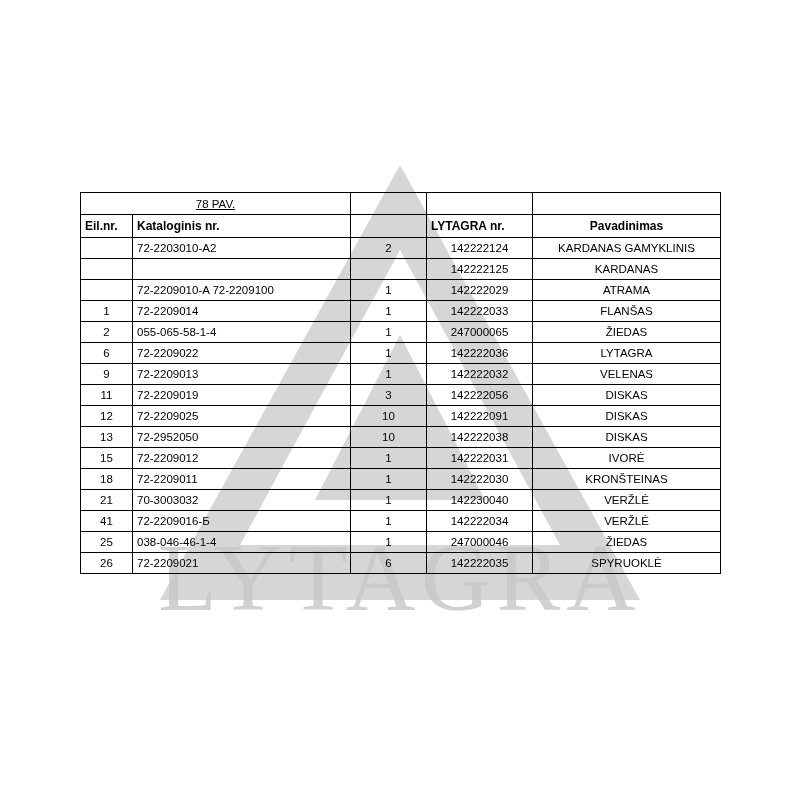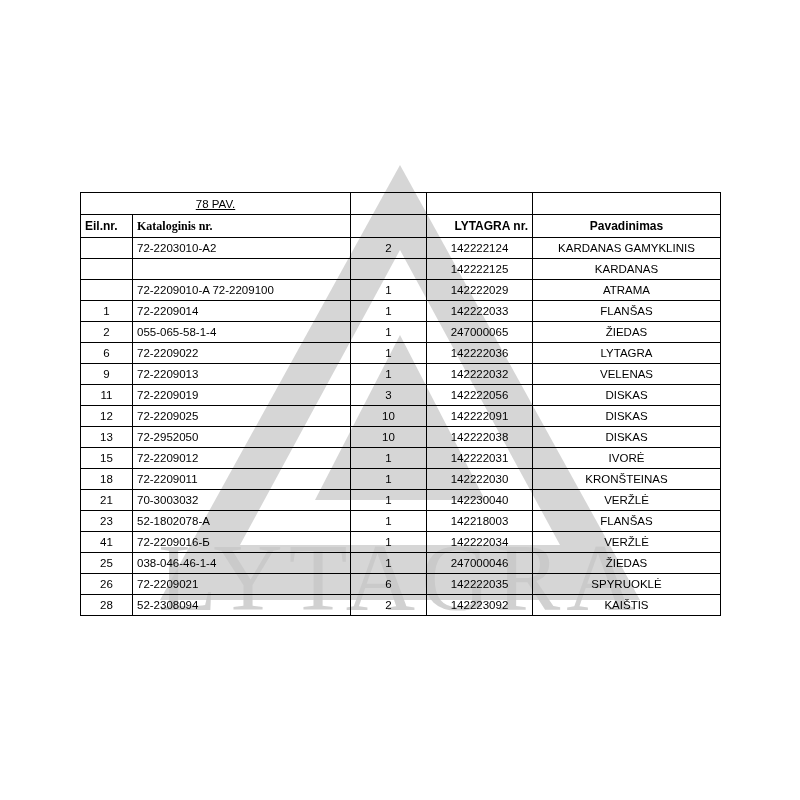--- a/index.html
+++ b/index.html
@@ -82,23 +82,23 @@
     text-align: center;
   }
   td.title-blank { border-right: 1px solid #000000; }
 
   tr.head-row td {
     font-weight: bold;
     font-size: 12px;
     height: 22px;
   }
   td.h-nr   { text-align: left; padding-left: 4px; }
-  td.h-cat  { text-align: left; padding-left: 6px; font-family: Liberation Serif, serif; }
+  td.h-cat  { text-align: left; padding-left: 6px; }
   td.h-qty  { text-align: center; }
-  td.h-lyt  { text-align: right; }
+  td.h-lyt  { text-align: left; }
   td.h-name { text-align: center; }
 
   td.col-nr   { text-align: center; }
   td.col-cat  { text-align: left; padding-left: 6px; margin-left: 44px; }
   td.col-qty  { text-align: center; }
   td.col-lyt  { text-align: center; }
   td.col-name { text-align: center; }
 
   
   table.parts {
@@ -228,51 +228,37 @@
           <td class="col-name">KRONŠTEINAS</td>
         </tr>
         <tr>
           <td class="col-nr">21</td>
           <td class="col-cat">70-3003032</td>
           <td class="col-qty">1</td>
           <td class="col-lyt">142230040</td>
           <td class="col-name">VERŽLĖ</td>
         </tr>
         <tr>
-          <td class="col-nr">23</td>
-          <td class="col-cat">52-1802078-A</td>
-          <td class="col-qty">1</td>
-          <td class="col-lyt">142218003</td>
-          <td class="col-name">FLANŠAS</td>
-        </tr>
-        <tr>
           <td class="col-nr">41</td>
           <td class="col-cat">72-2209016-Б</td>
           <td class="col-qty">1</td>
           <td class="col-lyt">142222034</td>
           <td class="col-name">VERŽLĖ</td>
         </tr>
         <tr>
           <td class="col-nr">25</td>
           <td class="col-cat">038-046-46-1-4</td>
           <td class="col-qty">1</td>
           <td class="col-lyt">247000046</td>
           <td class="col-name">ŽIEDAS</td>
         </tr>
         <tr>
           <td class="col-nr">26</td>
           <td class="col-cat">72-2209021</td>
           <td class="col-qty">6</td>
           <td class="col-lyt">142222035</td>
           <td class="col-name">SPYRUOKLĖ</td>
         </tr>
-        <tr>
-          <td class="col-nr">28</td>
-          <td class="col-cat">52-2308094</td>
-          <td class="col-qty">2</td>
-          <td class="col-lyt">142223092</td>
-          <td class="col-name">KAIŠTIS</td>
-        </tr>
       </tbody>
     </table>
   </div>
 
 </div>
 
 </body></html>

